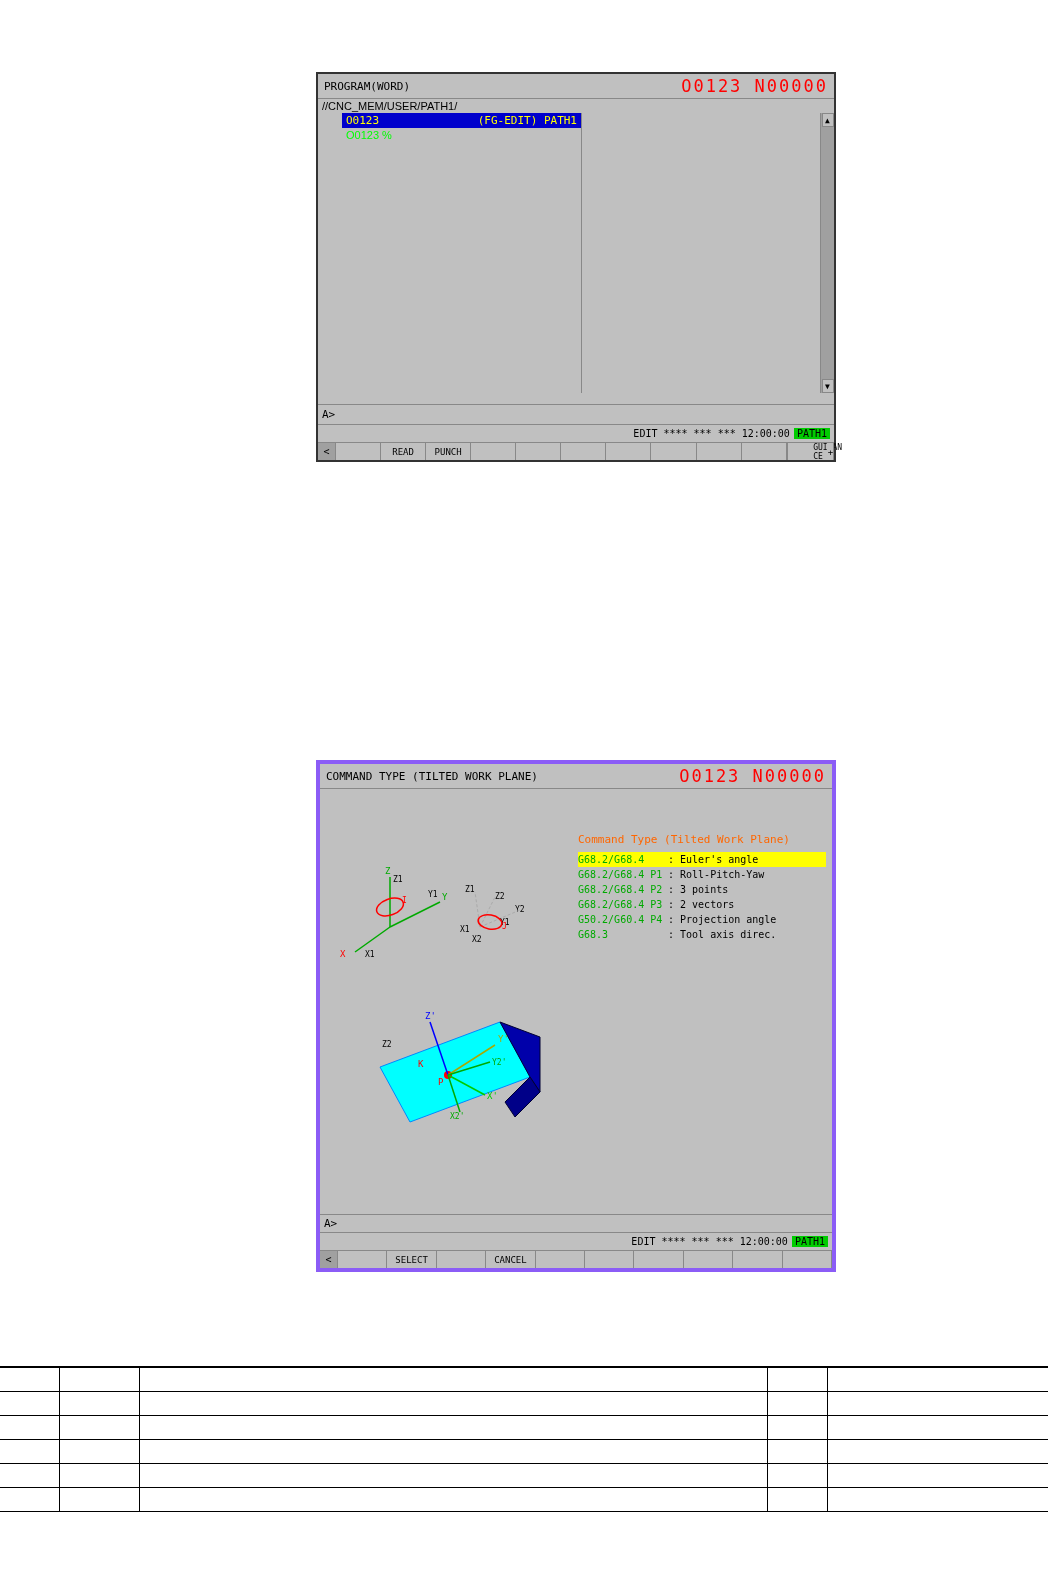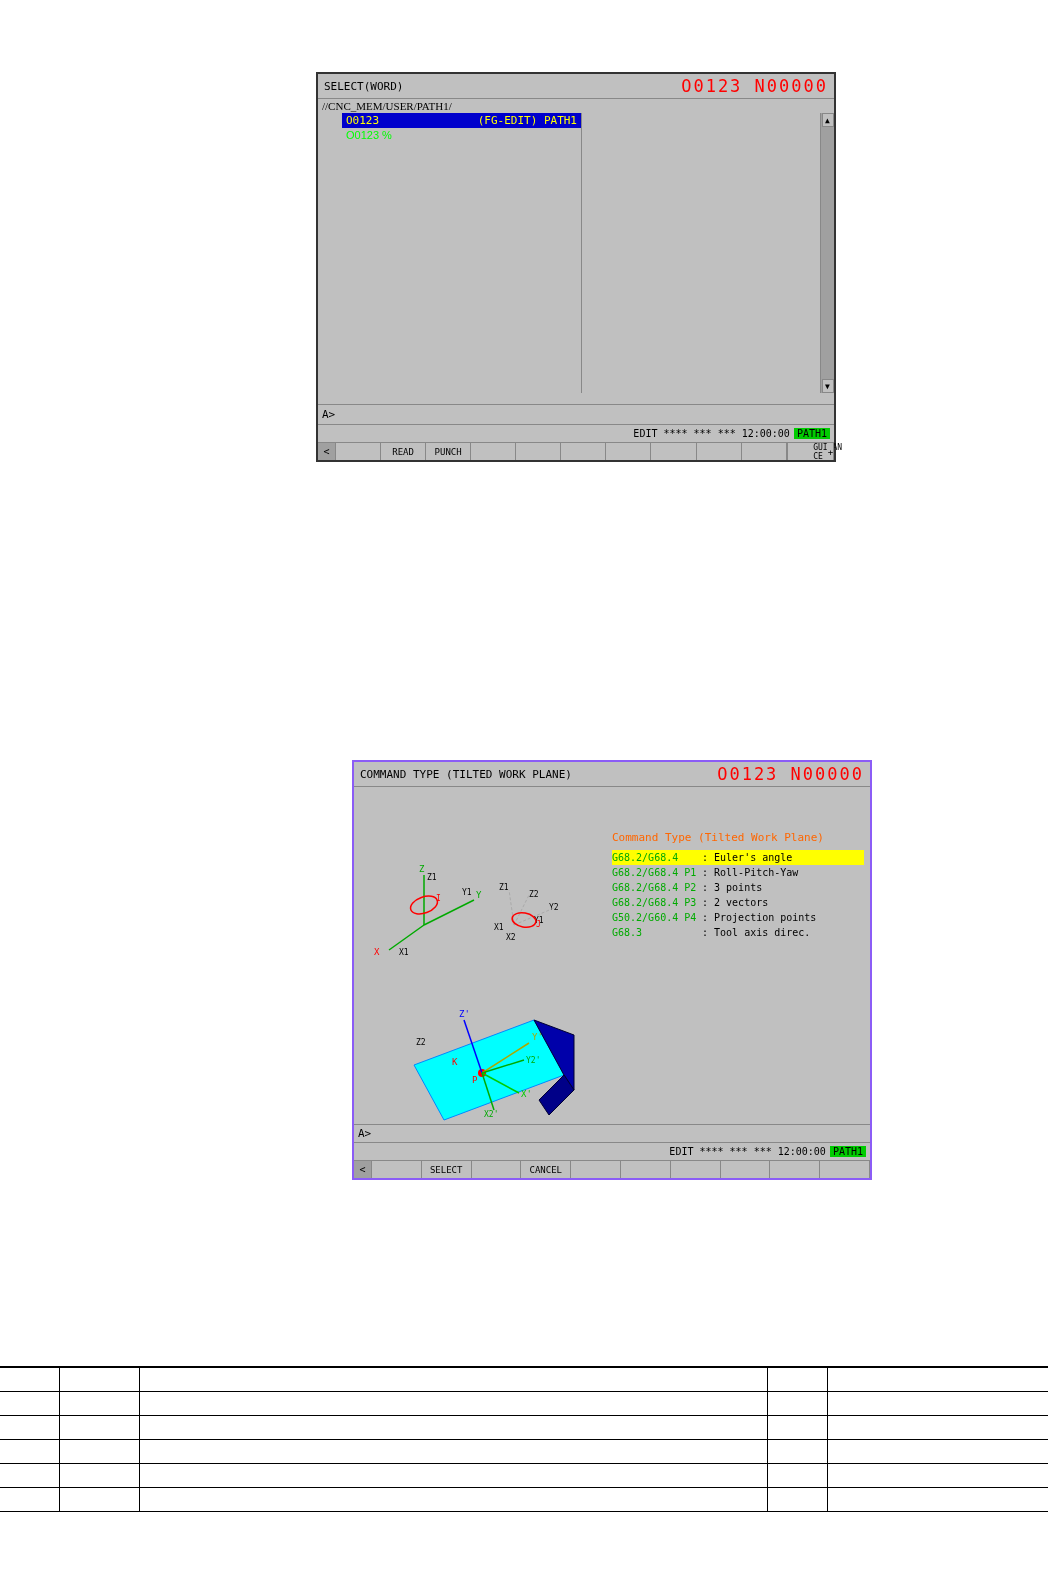--- a/index.html
+++ b/index.html
@@ -44,21 +44,21 @@
       font-family: monospace;
       font-weight: normal;
       letter-spacing: 2px;
     }
 
     .path-line {
       background: #c0c0c0;
       color: #000;
       font-size: 11px;
       padding: 1px 4px;
-      font-family: Liberation Serif, serif;
+      font-family: Liberation Sans, sans-serif;
     }
 
     .program-row {
       display: flex;
       background: #c0c0c0;
       padding-left: 24px;
     }
 
     .program-left {
       width: 240px;
@@ -226,24 +226,23 @@
       cursor: pointer;
       padding-left: 40px;
     }
 
     
     .panel-bottom {
       position: absolute;
       top: 760px;
       left: 316px;
       width: 520px;
-      height: 420px;
-      background: #c0c0c0;
-      border: 2px solid #8b5cf6;
-      margin-left: 36px;
+      height: 512px;
+      background: #c0c0c0;
+      border: 4px solid #8b5cf6;
     }
 
     .diagram-area {
       position: absolute;
       top: 38px;
       left: 0;
       width: 250px;
       height: 300px;
       background: #c0c0c0;
       overflow: hidden;
@@ -332,21 +331,21 @@
       align-items: stretch;
       border-top: 1px solid #888;
     }
   </style>
 </head>
 <body>
 
 <div class="panel-top">
 
   <div class="panel-header">
-    <span class="panel-header-title">SELECT(WORD)</span>
+    <span class="panel-header-title">PROGRAM(WORD)</span>
     <span class="panel-header-code">O0123 N00000</span>
   </div>
 
   <div class="path-line">//CNC_MEM/USER/PATH1/</div>
 
   <div class="program-row" style="height:280px;">
     <div class="program-left">
       <div class="prog-file-bar">
         <span>O0123</span>
         <span>(FG-EDIT) PATH1</span>
@@ -474,21 +473,21 @@
       <div class="info-item">
         <span class="info-item-code">G68.2/G68.4 P2</span>
         <span class="info-item-desc">: 3 points</span>
       </div>
       <div class="info-item">
         <span class="info-item-code">G68.2/G68.4 P3</span>
         <span class="info-item-desc">: 2 vectors</span>
       </div>
       <div class="info-item">
         <span class="info-item-code">G50.2/G60.4 P4</span>
-        <span class="info-item-desc">: Projection points</span>
+        <span class="info-item-desc">: Projection angle</span>
       </div>
       <div class="info-item">
         <span class="info-item-code">G68.3</span>
         <span class="info-item-desc">: Tool axis direc.</span>
       </div>
     </div>
   </div>
 
   <div class="panel-bottom-footer">
     <span class="footer-prompt">A&gt;</span>

